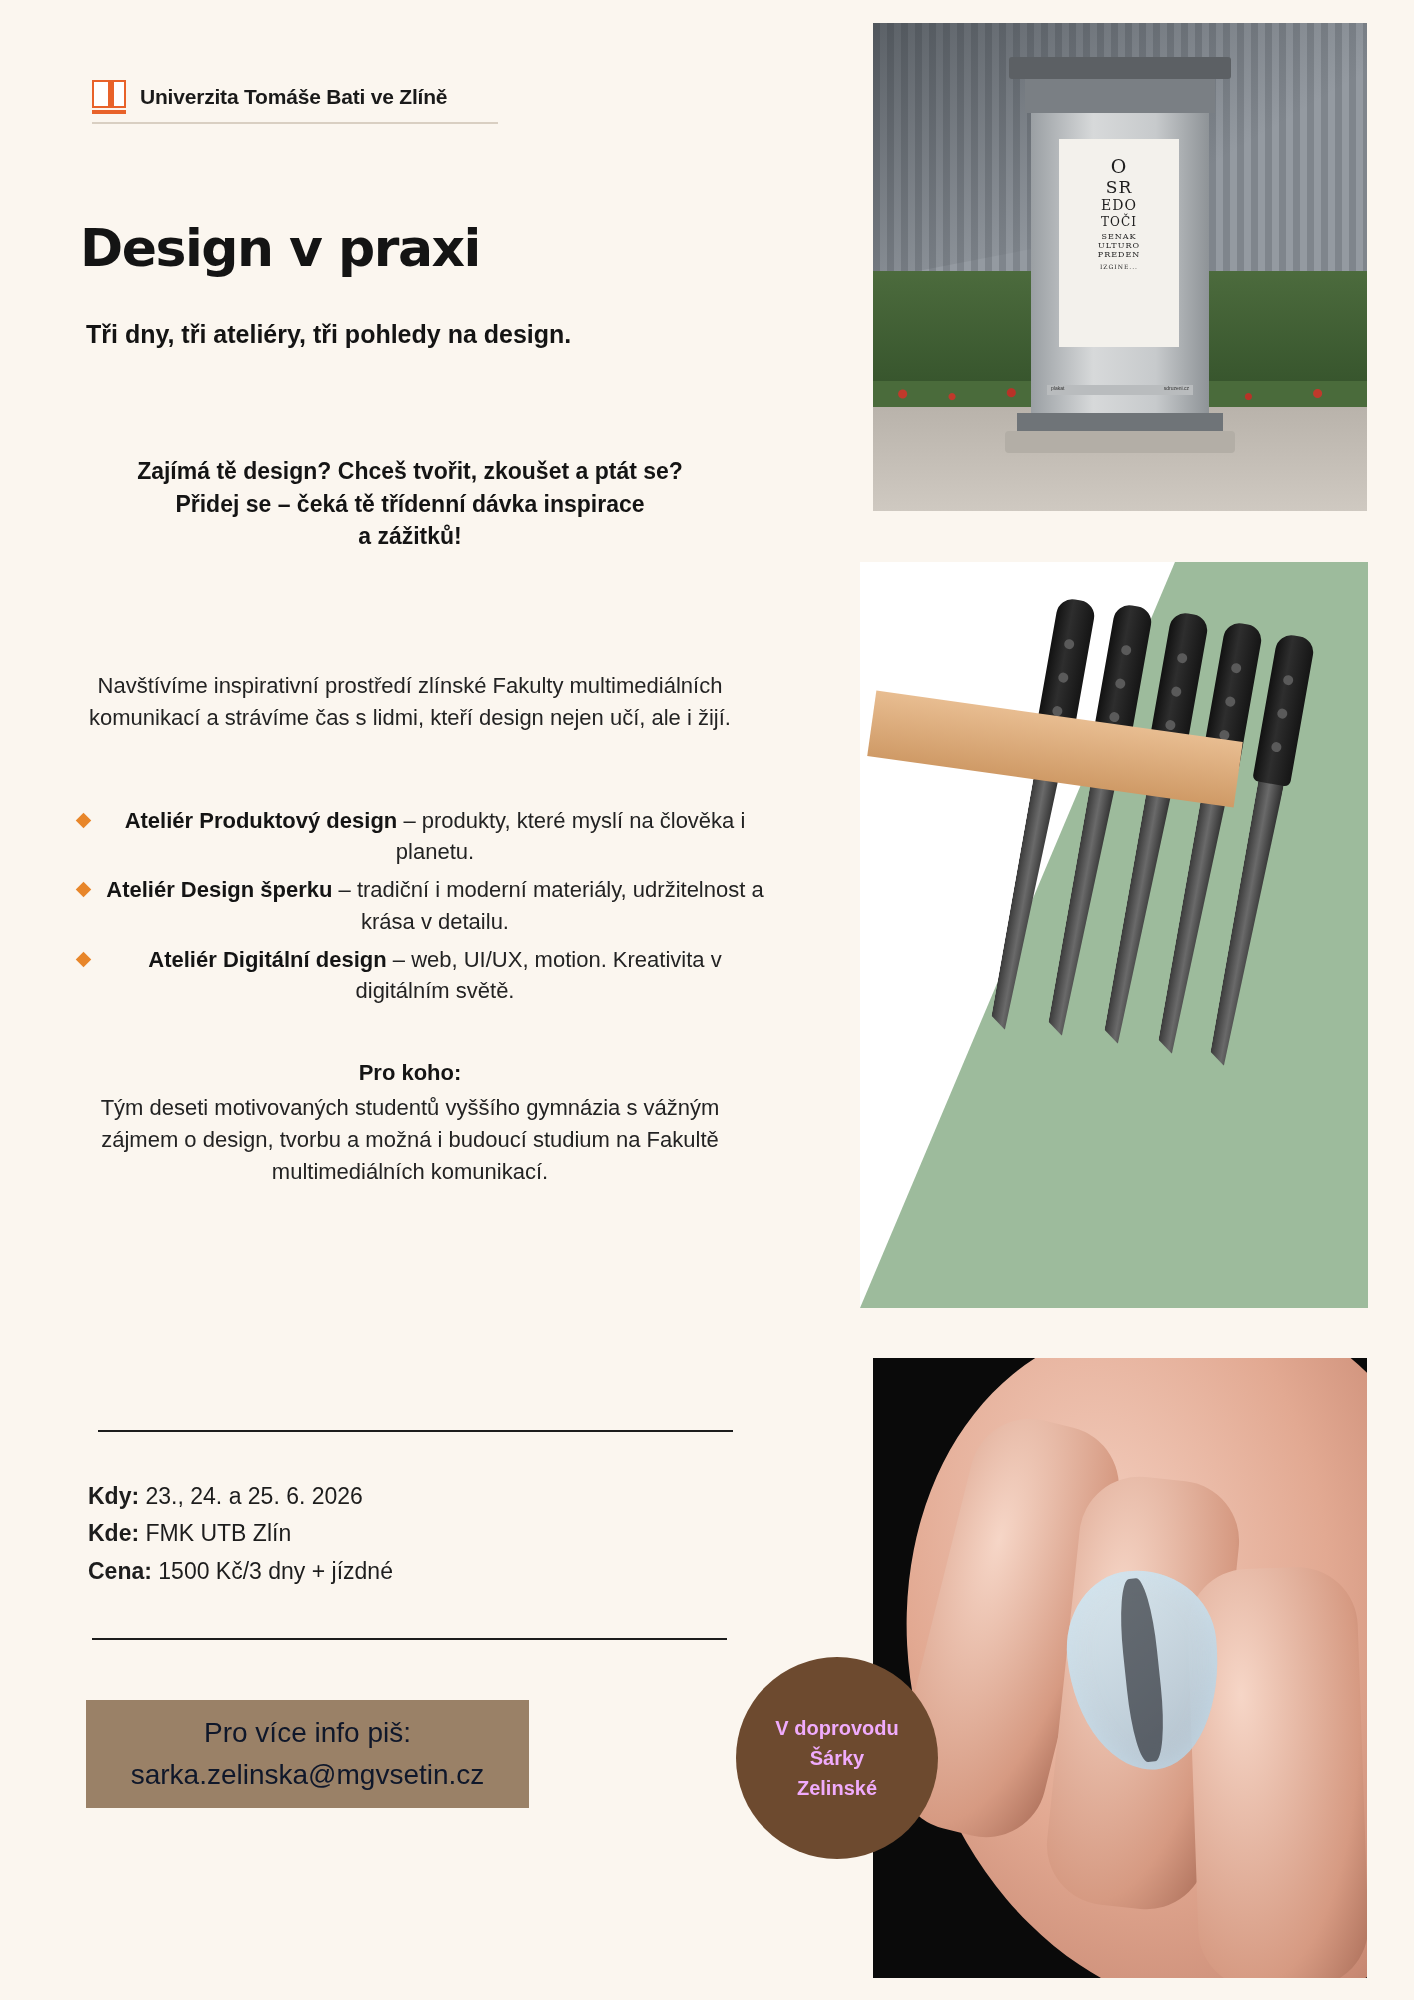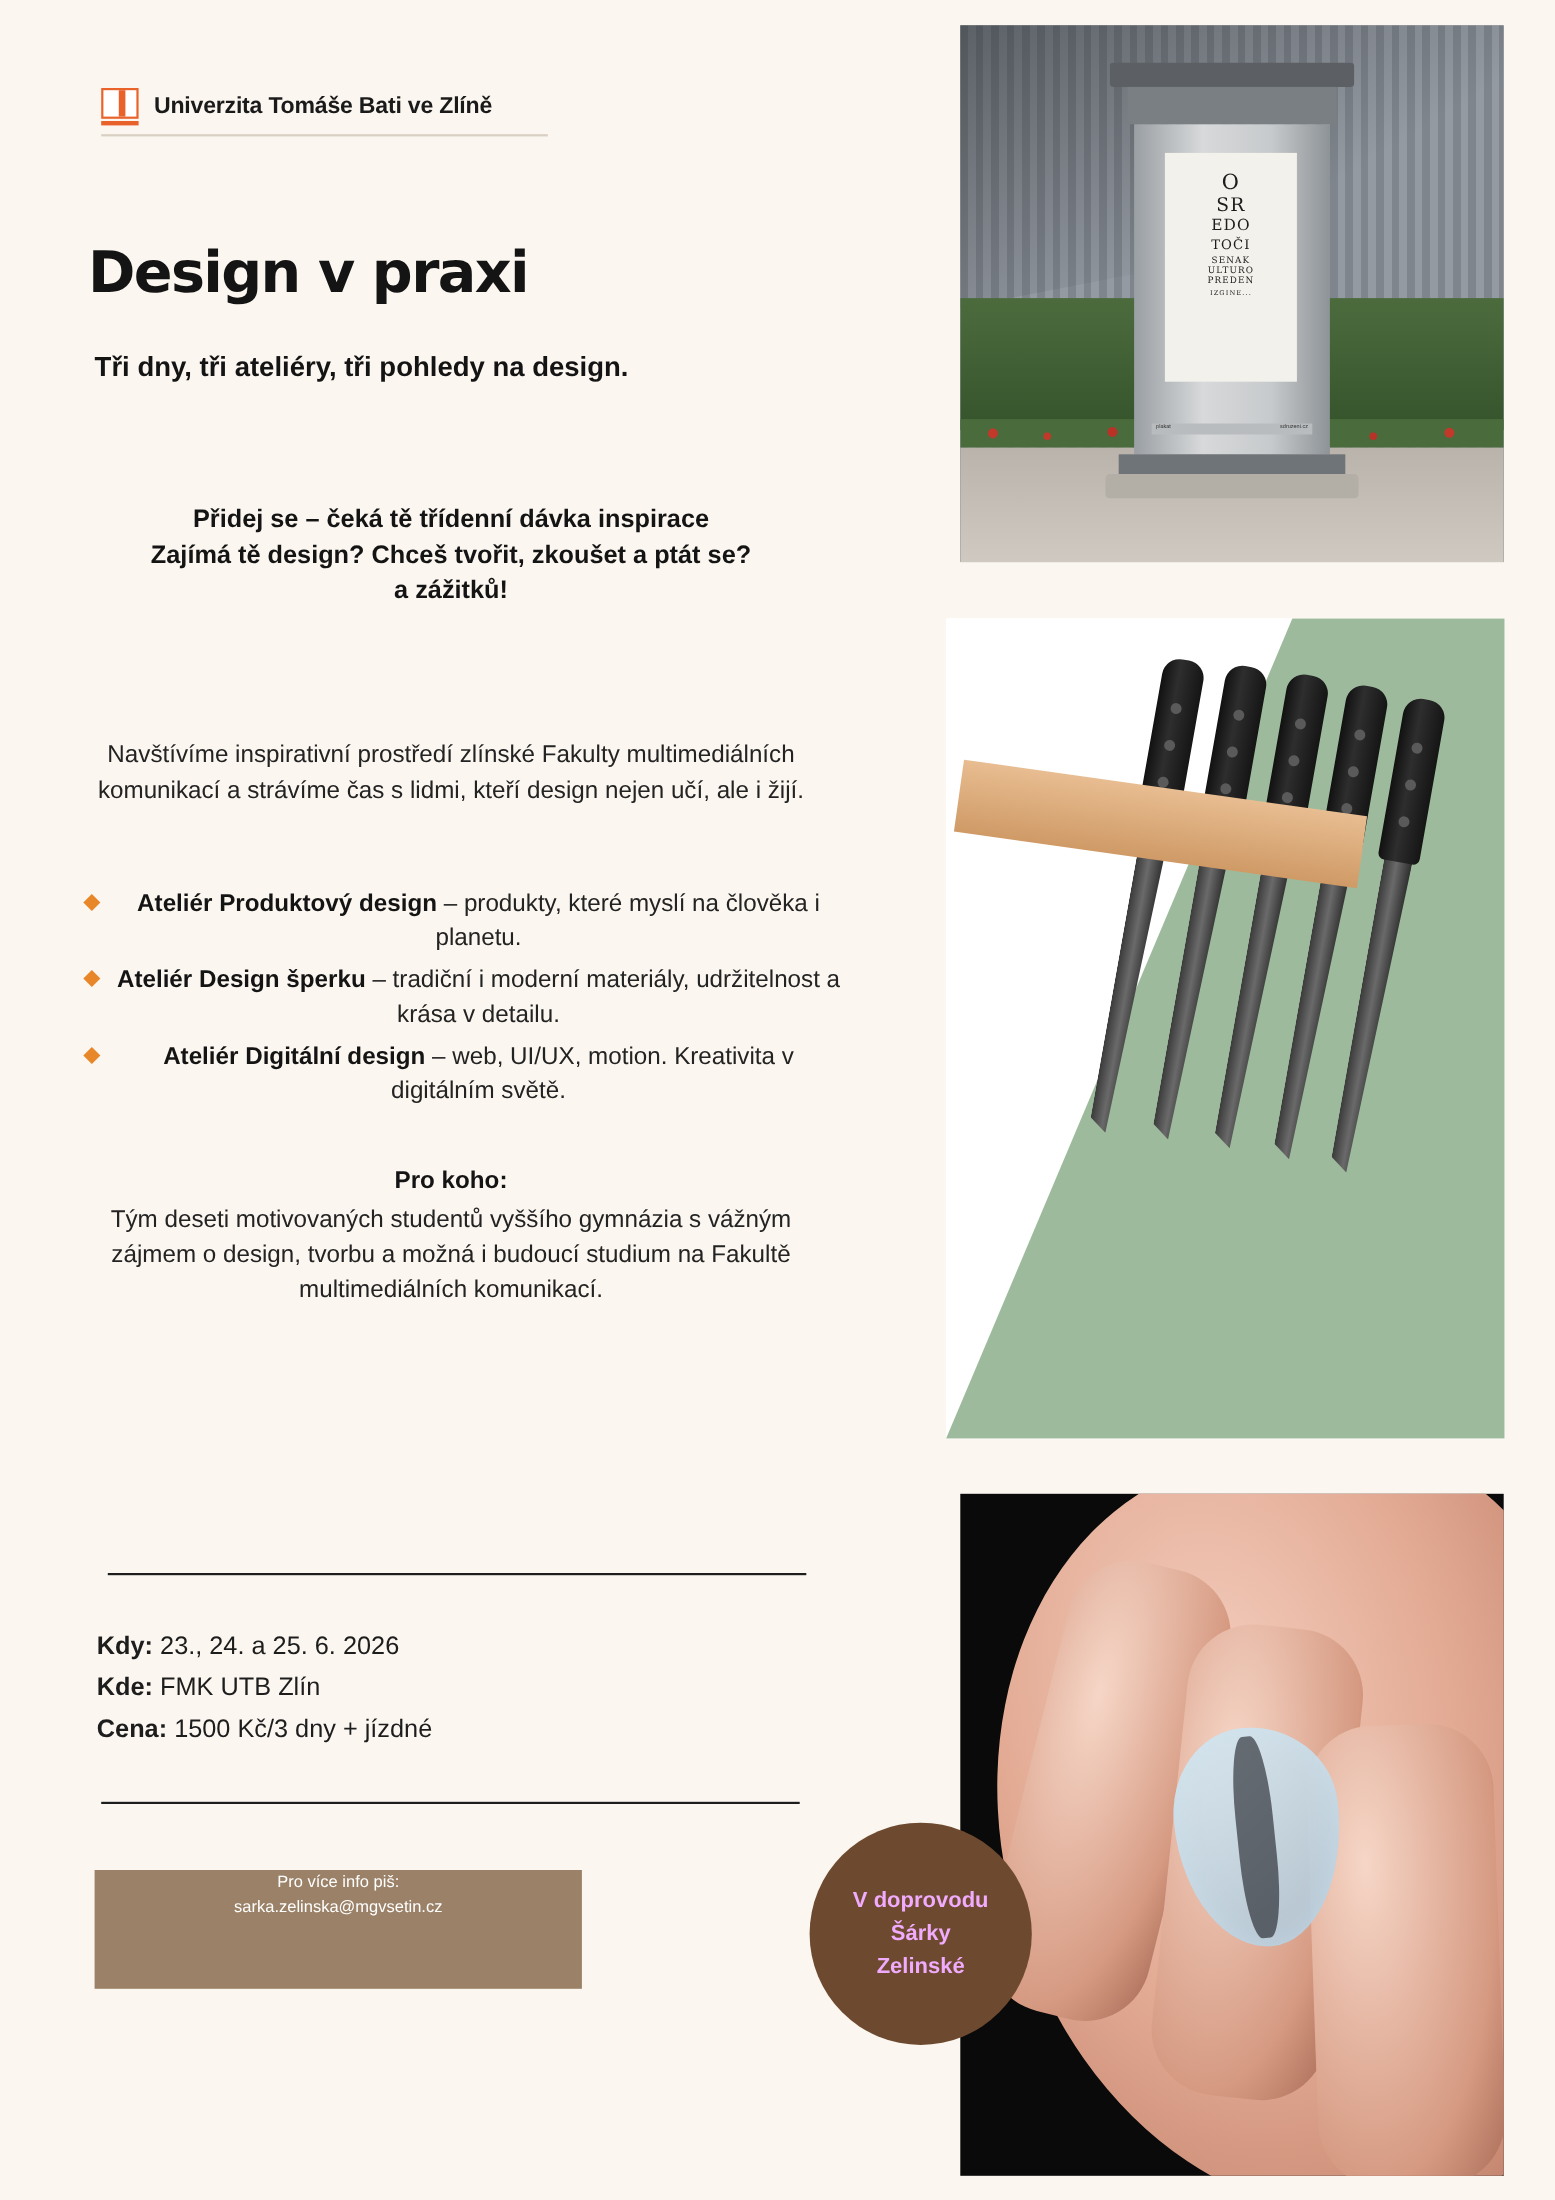--- a/index.html
+++ b/index.html
@@ -205,23 +205,23 @@
   .contact-box {
     position: absolute;
     left: 86px;
     top: 1700px;
     width: 443px;
     height: 108px;
     background: #9a8167;
     display: flex;
     flex-direction: column;
     align-items: center;
-    justify-content: flex-start;
-    color: #ffffff;
-    font-size: 15px;
+    justify-content: center;
+    color: #0f172a;
+    font-size: 28px;
     line-height: 1.5;
   }
 
   
   .photo {
     position: absolute;
     overflow: hidden;
   }
 
   
@@ -435,22 +435,22 @@
       </div>
       <div class="logo-text">Univerzita Tomáše Bati ve Zlíně</div>
     </div>
     <div class="logo-underline"></div>
 
     <div class="title">Design v praxi</div>
 
     <div class="subtitle">Tři dny, tři ateliéry, tři pohledy na design.</div>
 
     <div class="lead">
+      <div>Zajímá tě design? Chceš tvořit, zkoušet a ptát se?</div>
       <div>Přidej se – čeká tě třídenní dávka inspirace</div>
-      <div>Zajímá tě design? Chceš tvořit, zkoušet a ptát se?</div>
       <div>a zážitků!</div>
     </div>
 
     <div class="intro">Navštívíme inspirativní prostředí zlínské Fakulty multimediálních komunikací a strávíme čas s lidmi, kteří design nejen učí, ale i žijí.</div>
 
     <div class="ateliers">
       <div class="atelier">
         <div class="diamond"></div>
         <div class="atelier-text">
           <b>Ateliér Produktový design</b><span> – produkty, které myslí na člověka i planetu.</span>

